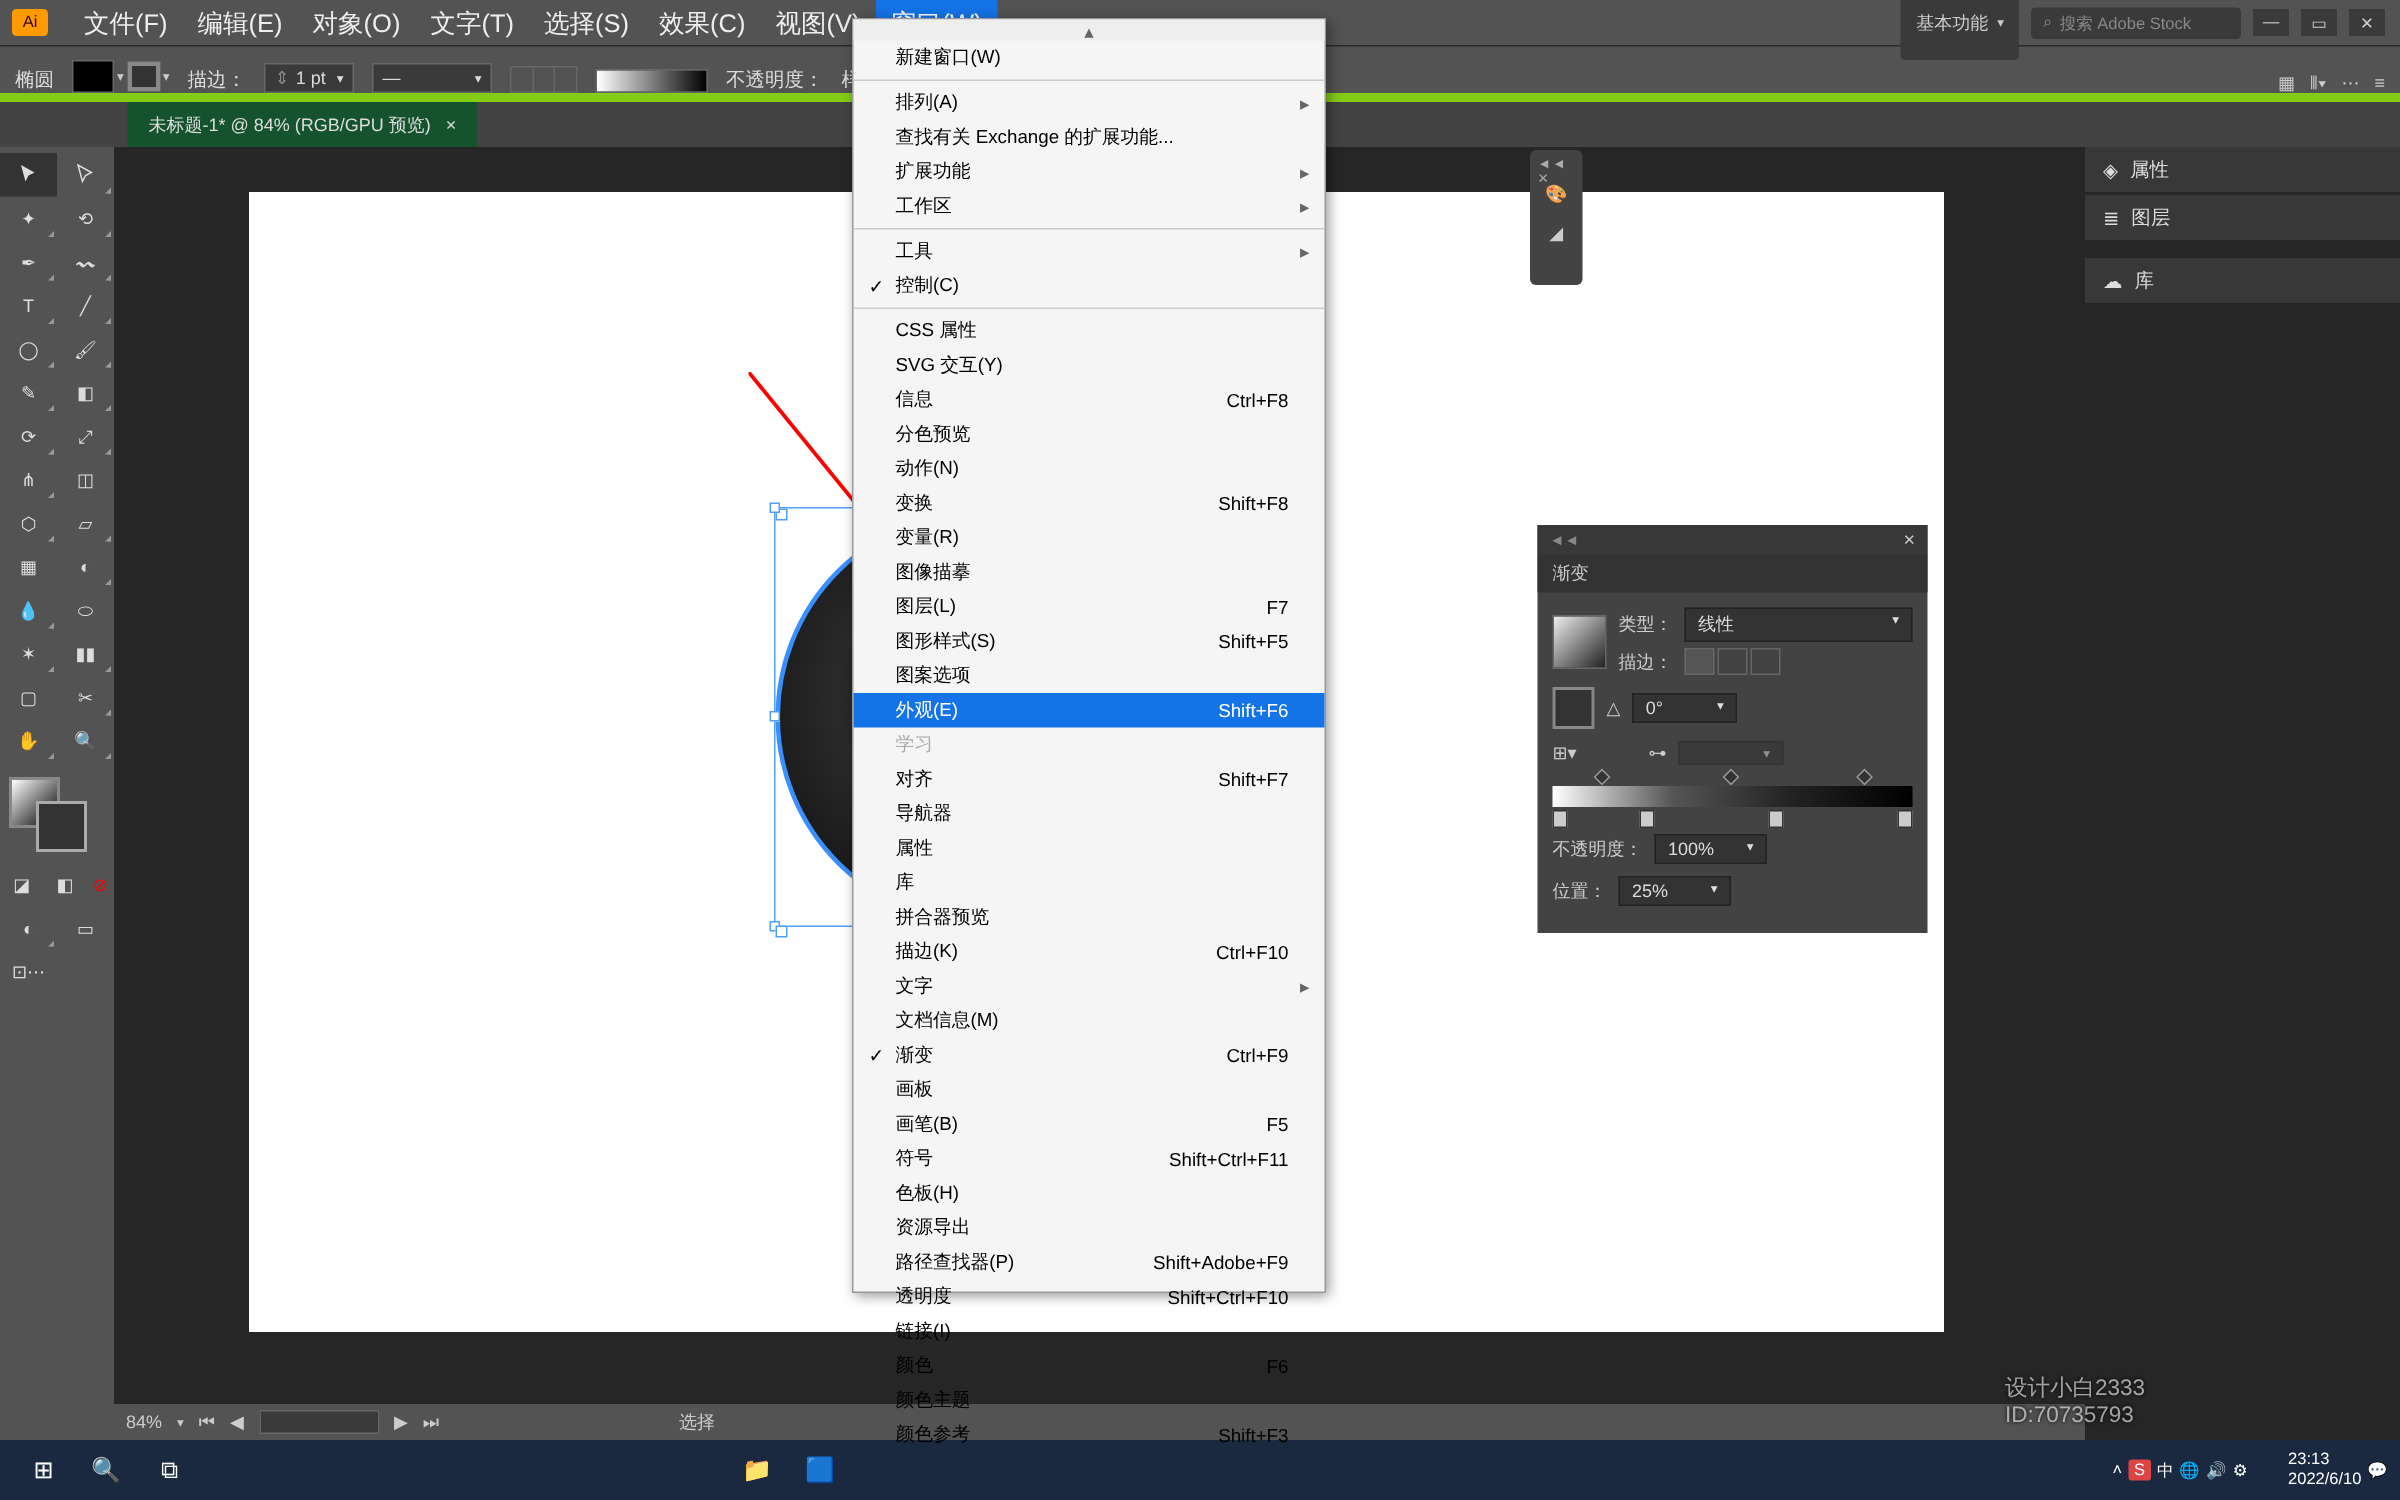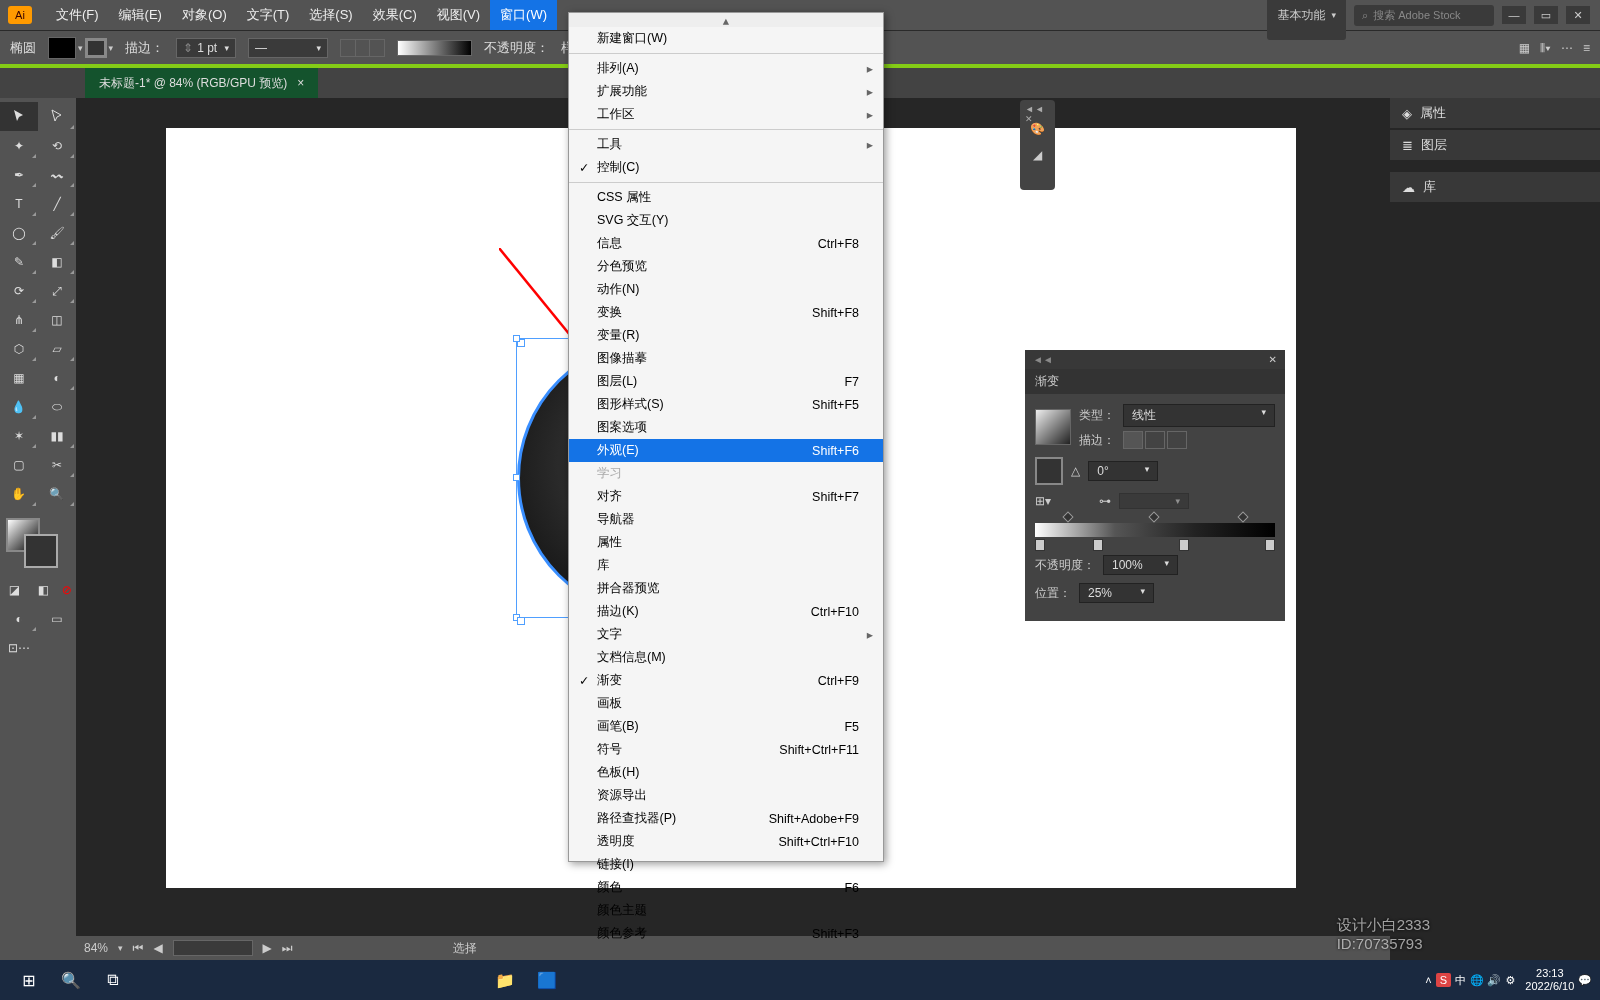--- a/index.html
+++ b/index.html
@@ -1,25 +1,25 @@
 <!DOCTYPE html>
 <html><head>
 <meta charset="utf-8">
 <style>
 *{margin:0;padding:0;box-sizing:border-box;font-family:"Microsoft YaHei",sans-serif;user-select:none}
 body{width:1600px;height:1000px;background:#333;overflow:hidden;position:relative;font-size:12px;color:#ccc}
 .menubar{height:30px;background:#535353;display:flex;align-items:center;padding-left:8px}
 .ai-logo{width:24px;height:18px;background:#ff9a00;color:#330000;font-weight:normal;font-size:11px;display:flex;align-items:center;justify-content:center;border-radius:3px;margin-right:14px}
-.menu-item{padding:0 10px;font-size:13px;color:#eee;cursor:pointer;height:30px;display:flex;align-items:center}
+.menu-item{padding:0 10px;font-size:17px;color:#eee;cursor:pointer;height:30px;display:flex;align-items:center}
 .menu-item.active{background:#1473e6;color:#fff}
 .menubar-right{margin-left:auto;display:flex;align-items:center;gap:8px;padding-right:10px}
 .workspace-sel{background:#3a3a3a;padding:16px 10px;border-radius:3px;font-size:12px;display:flex;align-items:center;gap:6px}
 .search-box{background:#3a3a3a;padding:3px 8px;border-radius:3px;font-size:11px;color:#888;width:140px;display:flex;align-items:center;gap:5px}
 .win-ctrl{width:24px;height:18px;background:#3a3a3a;display:flex;align-items:center;justify-content:center;color:#ccc;font-size:11px}
-.controlbar{height:38px;background:#535353;border-top:1px solid #2a2a2a;border-bottom:4px solid #84cc16;display:flex;align-items:center;padding:0 10px;gap:12px}
+.controlbar{height:38px;background:#535353;border-top:1px solid #2a2a2a;border-bottom:6px solid #84cc16;display:flex;align-items:flex-end;padding:0 10px;gap:12px}
 .ctrl-label{color:#ddd;font-size:13px}
 .swatch{width:28px;height:22px;border:1px solid #666;position:relative}
 .swatch-sm{width:22px;height:20px;border:1px solid #666}
 .num-field{background:#3a3a3a;border:1px solid #666;padding:2px 6px;width:60px;font-size:12px;color:#ddd;display:flex;align-items:center}
 .gradient-bar{width:75px;height:16px;background:linear-gradient(90deg,#fff,#000);border:1px solid #666}
 .tabbar{height:30px;background:#434343;display:flex;align-items:center;padding-left:85px}
 .doc-tab{background:#14532d;padding:5px 14px;font-size:12px;color:#ddd;display:flex;align-items:center;gap:10px;height:30px}
 .main{display:flex;height:calc(1000px - 98px - 40px)}
 .toolbox{width:76px;background:#535353;display:flex;flex-direction:column;padding-top:4px}
 .tool-pair{display:flex;height:29px}
@@ -334,20 +334,23 @@
 <div class="dropdown">
   <div class="dd-scroll-top">▴</div>
   <div id="dd-list">
       <div class="dd-item">
         <span>新建窗口(W)</span>
       </div>
       <div class="dd-sep"></div>
       <div class="dd-item dd-arrow">
         <span>排列(A)</span>
       </div>
+      <div class="dd-item">
+        <span>查找有关 Exchange 的扩展功能...</span>
+      </div>
       <div class="dd-item dd-arrow">
         <span>扩展功能</span>
       </div>
       <div class="dd-item dd-arrow">
         <span>工作区</span>
       </div>
       <div class="dd-sep"></div>
       <div class="dd-item dd-arrow">
         <span>工具</span>
       </div>
@@ -493,19 +496,19 @@
   <div class="tb-icon">⧉</div>
   <div class="tb-icon" style="margin-left:350px">📁</div>
   <div class="tb-icon">🟦</div>
   <div class="tb-right">
     <span>˄</span>
     <span style="background:#d44;padding:1px 4px;border-radius:2px">S</span>
     <span>中</span>
     <span>🌐</span>
     <span>🔊</span>
     <span>⚙</span>
-    <div style="text-align:center;line-height:1.2;margin-left:6px">
+    <div style="line-height:1.2;margin-left:23px">
       <div>23:13</div>
       <div>2022/6/10</div>
     </div>
     <span>💬</span>
   </div>
 </div>
 
 </body></html>

